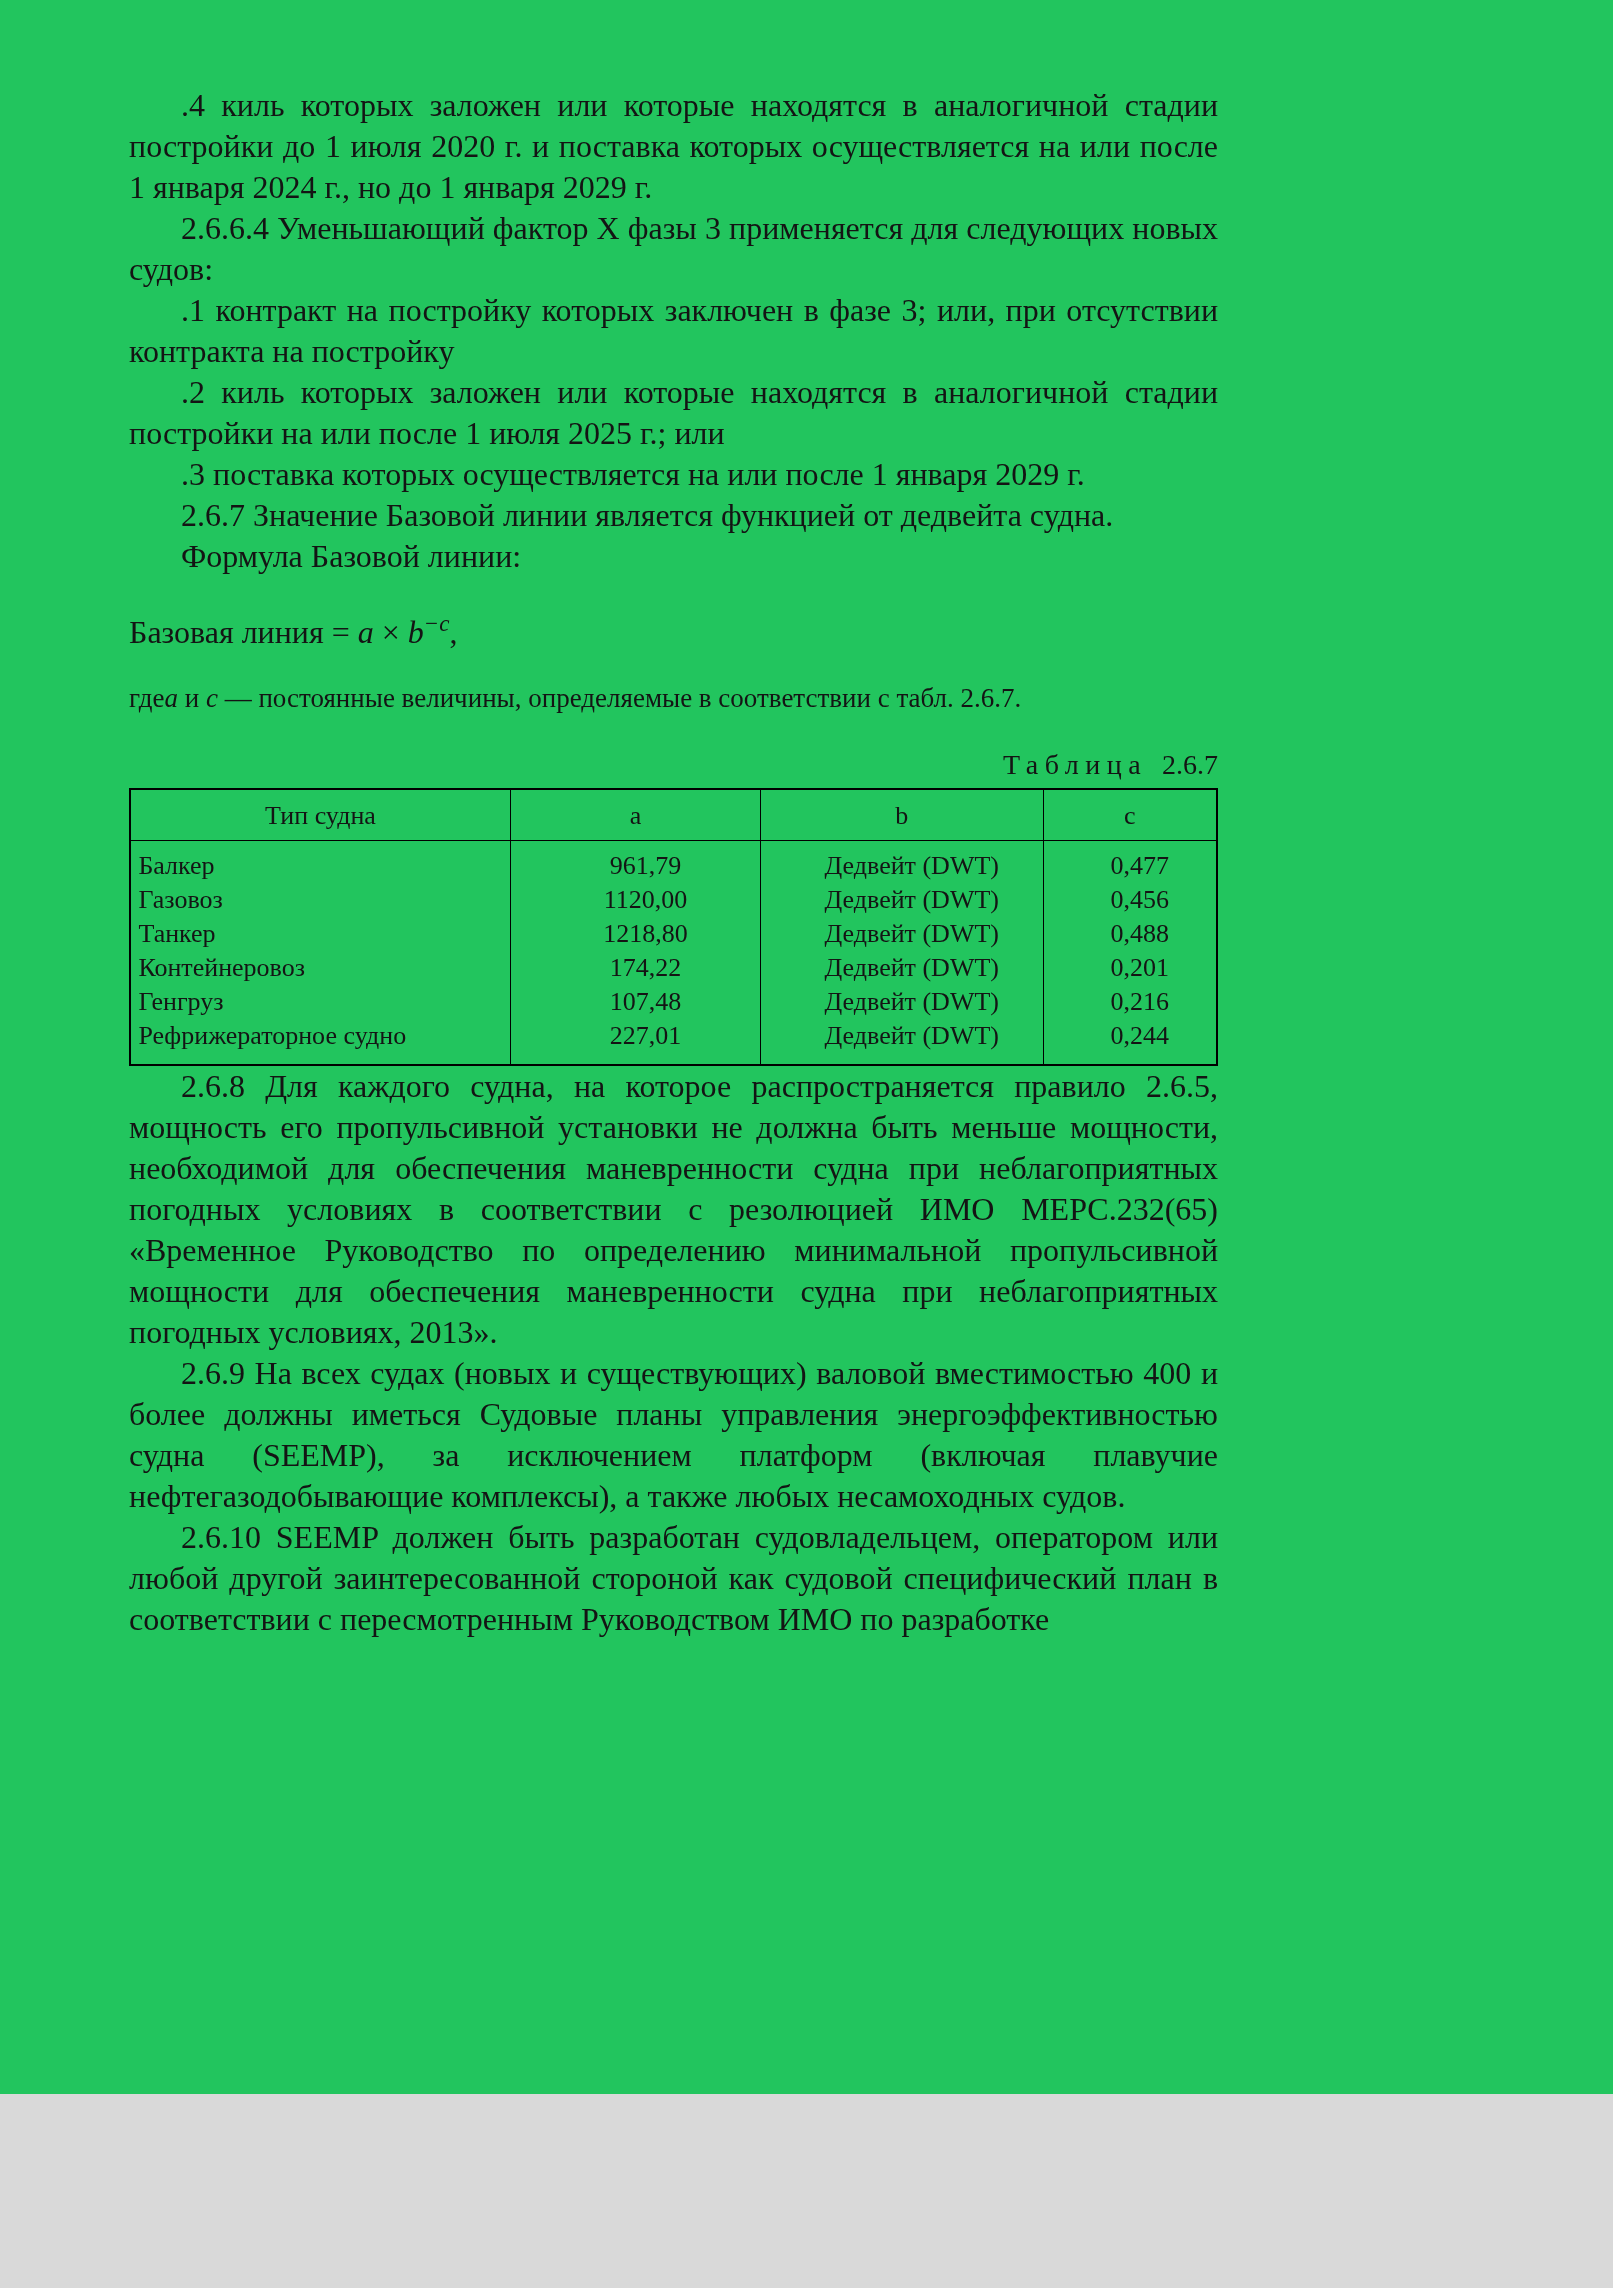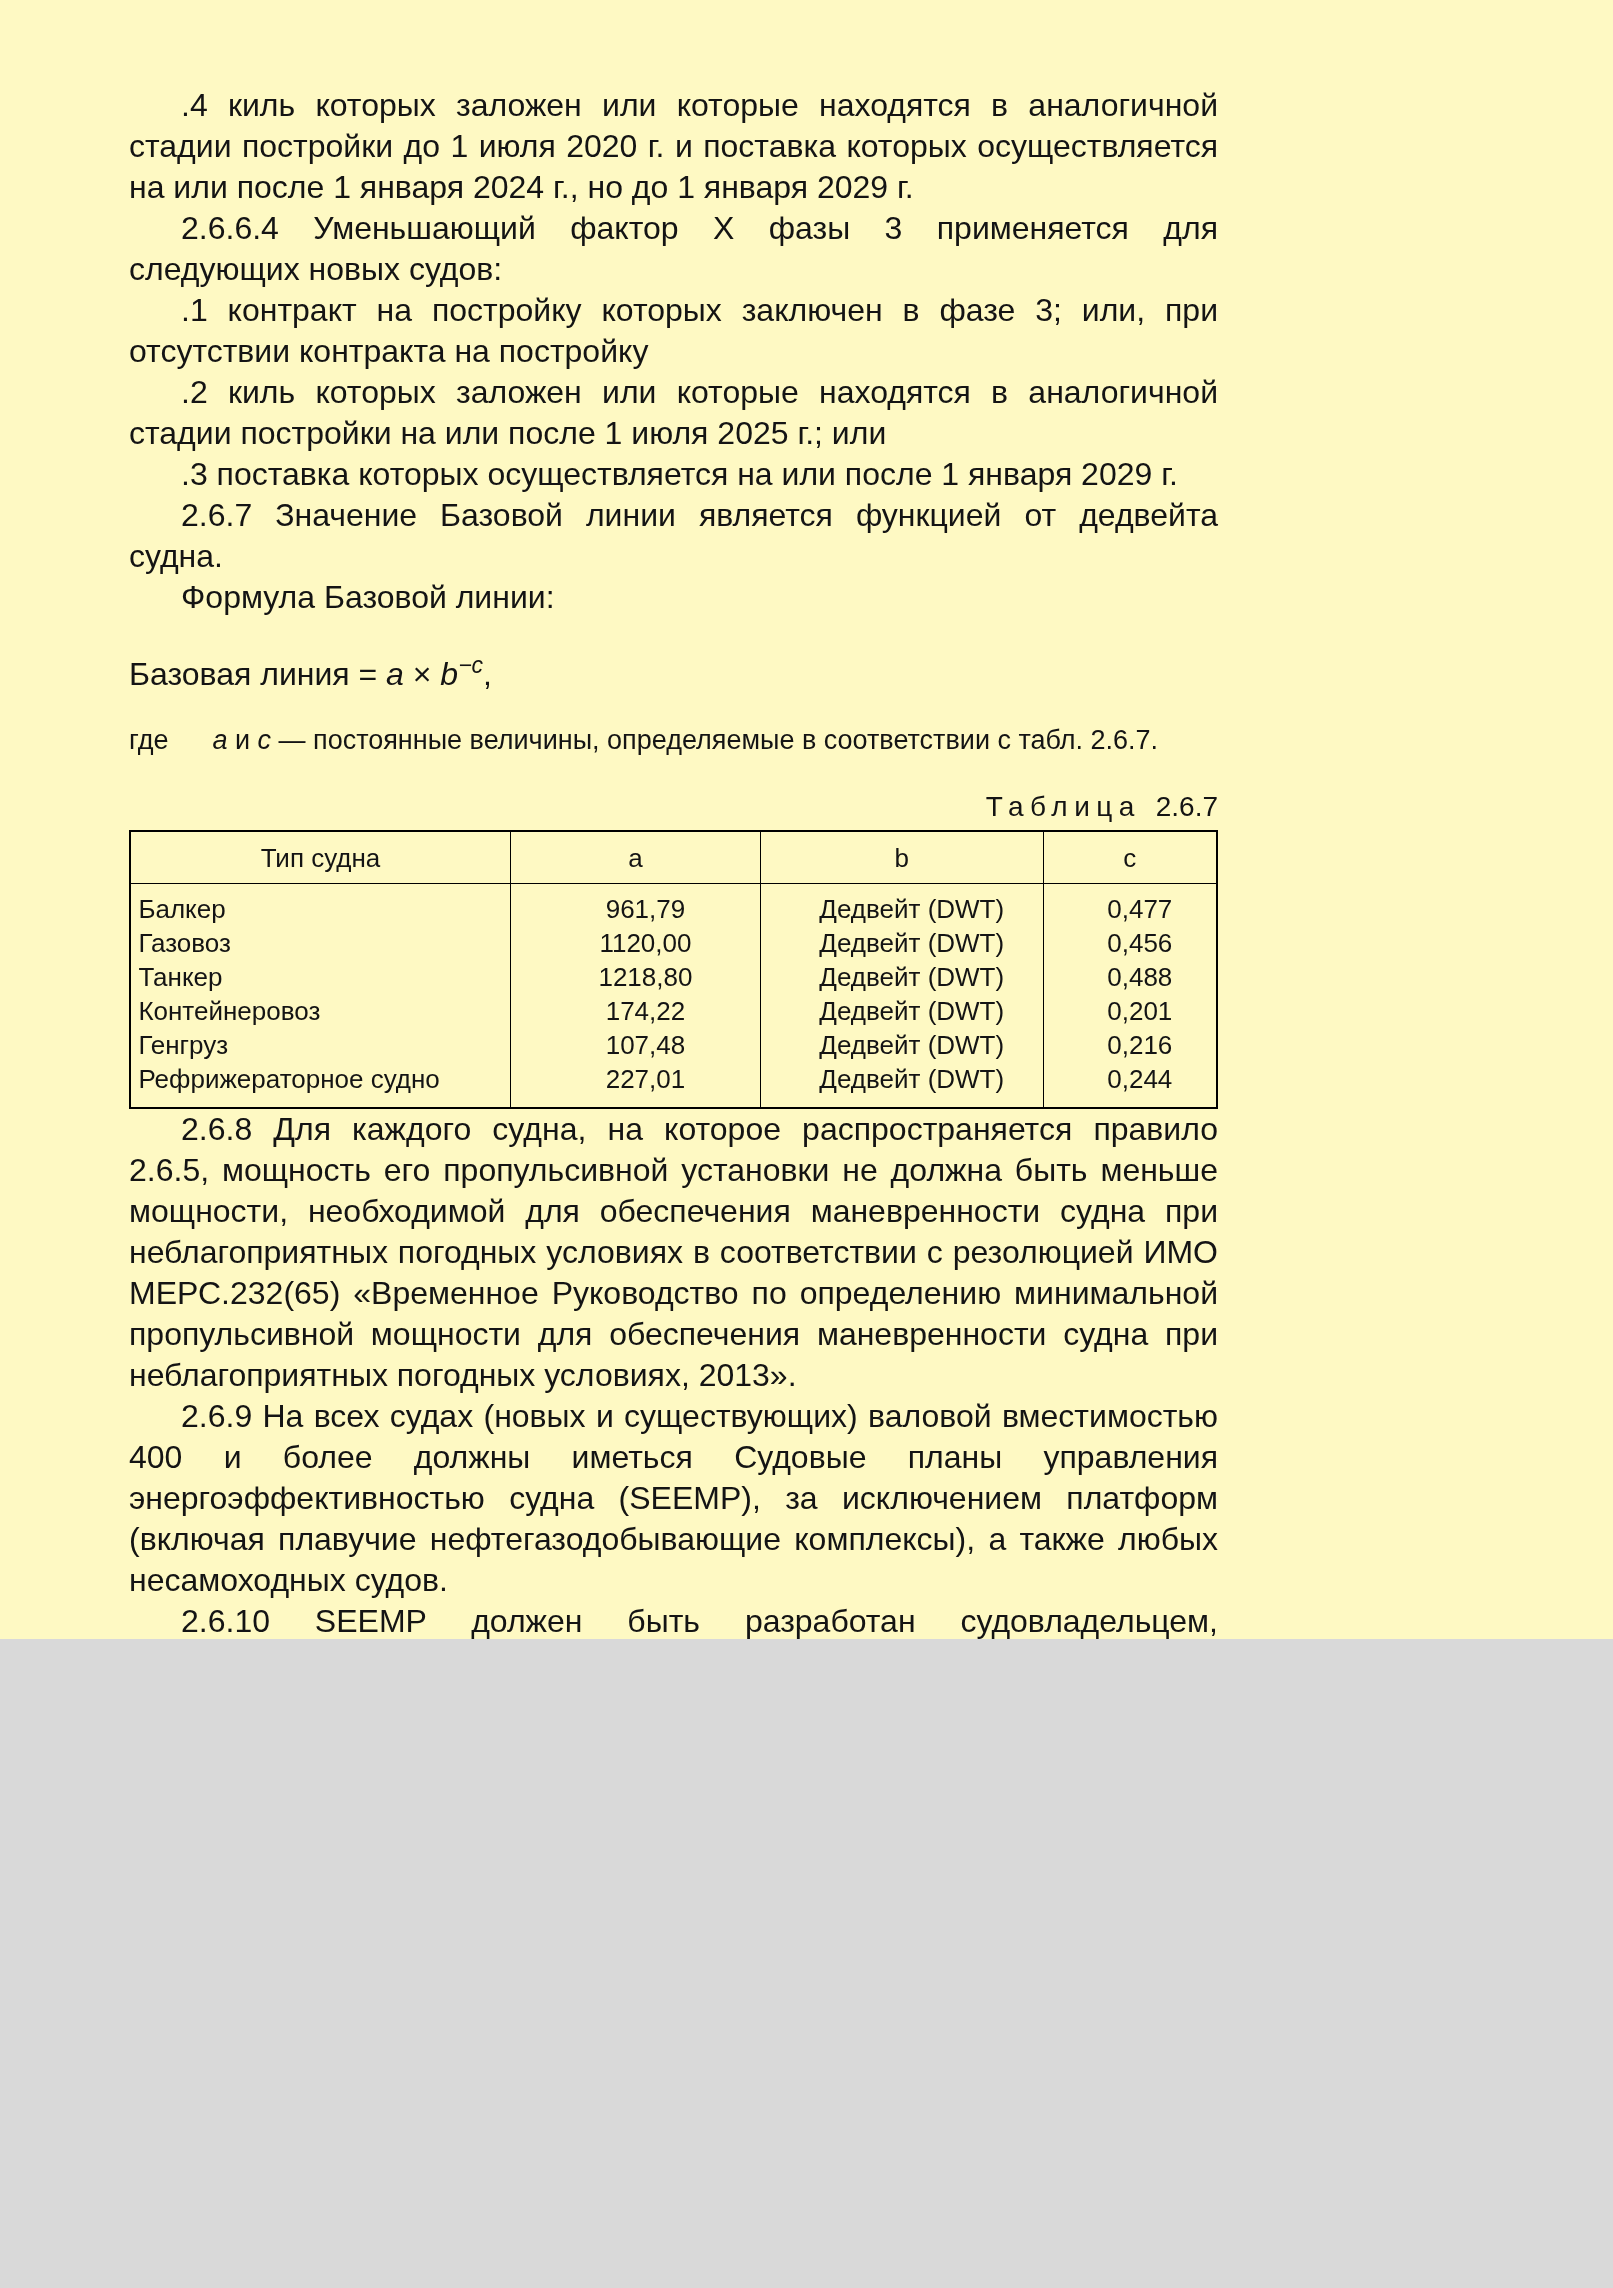--- a/index.html
+++ b/index.html
@@ -1,22 +1,22 @@
 <!DOCTYPE html>
 <html style="font-size:14.8px"><head>
 <meta charset="utf-8">
 <style>
   html, body { margin: 0; padding: 0; background: #d9d9d9; }
   .page {
     position: relative;
     width: 1613px;
-    height: 1639px;
+    height: 2094px;
     margin: 0 auto;
-    background: #fef9c3;
-    font-family: Liberation Sans, sans-serif;
+    background: #22c55e;
+    font-family: Liberation Serif, serif;
     color: #141414;
     overflow: hidden;
   }
   .content {
     position: absolute;
     left: 129px;
     top: 85px;
     width: 1089px;
   }
   p.body-par {
@@ -36,21 +36,21 @@
   }
   .formula-line .var { font-style: italic; }
   .formula-line sup { font-size: 23px; font-style: italic; }
 
   .where-line {
     margin: 9.2px 0 0 0;
     font-size: 27px;
     line-height: 35px;
     text-align: left;
   }
-  .where-label { margin-right: 44px; }
+  .where-label { }
   .var { font-style: italic; }
 
   .table-caption {
     margin: 33px 0 7.4px 0;
     font-size: 28px;
     text-align: right;
   }
   .caption-word { letter-spacing: 6.5px; margin-right: 14.8px; }
 
   table.data {

